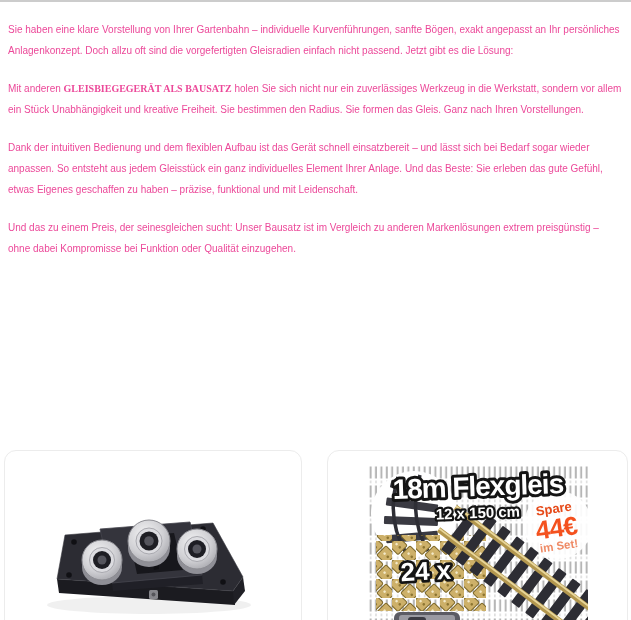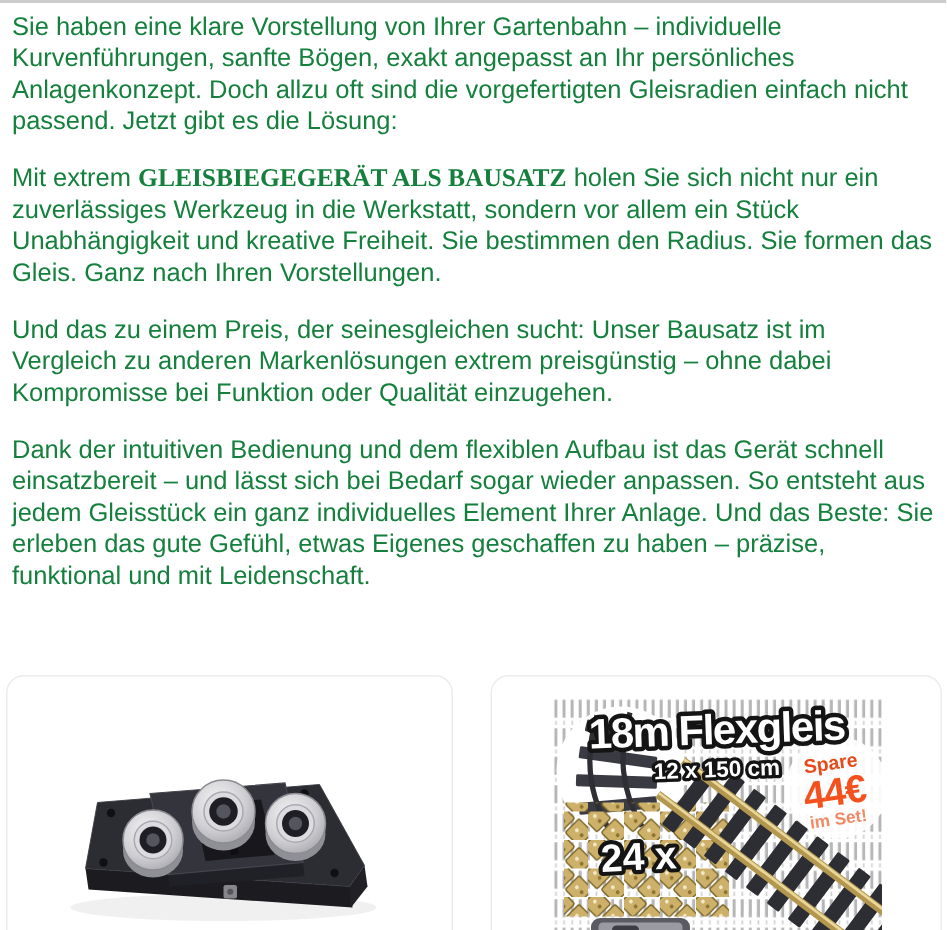--- a/index.html
+++ b/index.html
@@ -4,22 +4,22 @@
 <style>
   html,body{margin:0;padding:0;}
   body{
     width:631px;height:620px;overflow:hidden;position:relative;
     background:#ffffff;
     font-family:"Liberation Sans",sans-serif;
     -webkit-font-smoothing:antialiased;
   }
   .top-divider{position:absolute;left:0;top:0;width:631px;height:2px;background:#cccccc;}
   .content{
-    position:absolute;left:0;top:4px;width:615px;padding:3px 8px 0 8px;
-    color:#15803d;font-size:17px;line-height:21px;
+    position:absolute;left:0;top:16px;width:615px;padding:3px 8px 0 8px;
+    color:#ec4899;font-size:10px;line-height:21px;
   }
   .content p{margin:0 0 17px 0;}
   .content strong{font-weight:700;font-family:Liberation Serif, serif;}
   .gallery-card{
     position:absolute;top:450px;height:240px;background:#ffffff;
     border:1px solid #ececec;border-radius:12px;box-sizing:border-box;
   }
   .card-left{left:4px;width:298px;}
   .card-right{left:327px;width:301px;}
   .card-left svg{position:absolute;left:22px;top:28px;}
@@ -33,23 +33,23 @@
   .badge-amount{font-size:26px;letter-spacing:-0.5px;}
   .badge-note{font-size:11.5px;}
 </style>
 </head>
 <body>
 
 <div class="top-divider"></div>
 
 <div class="content">
   <p>Sie haben eine klare Vorstellung von Ihrer Gartenbahn – individuelle Kurvenführungen, sanfte Bögen, exakt angepasst an Ihr persönliches Anlagenkonzept. Doch allzu oft sind die vorgefertigten Gleisradien einfach nicht passend. Jetzt gibt es die Lösung:</p>
-  <p><span>Mit extrem </span><strong>GLEISBIEGEGERÄT ALS BAUSATZ</strong><span> holen Sie sich nicht nur ein zuverlässiges Werkzeug in die Werkstatt, sondern vor allem ein Stück Unabhängigkeit und kreative Freiheit. Sie bestimmen den Radius. Sie formen das Gleis. Ganz nach Ihren Vorstellungen.</span></p>
+  <p><span>Mit anderen </span><strong>GLEISBIEGEGERÄT ALS BAUSATZ</strong><span> holen Sie sich nicht nur ein zuverlässiges Werkzeug in die Werkstatt, sondern vor allem ein Stück Unabhängigkeit und kreative Freiheit. Sie bestimmen den Radius. Sie formen das Gleis. Ganz nach Ihren Vorstellungen.</span></p>
+  <p>Dank der intuitiven Bedienung und dem flexiblen Aufbau ist das Gerät schnell einsatzbereit – und lässt sich bei Bedarf sogar wieder anpassen. So entsteht aus jedem Gleisstück ein ganz individuelles Element Ihrer Anlage. Und das Beste: Sie erleben das gute Gefühl, etwas Eigenes geschaffen zu haben – präzise, funktional und mit Leidenschaft.</p>
   <p>Und das zu einem Preis, der seinesgleichen sucht: Unser Bausatz ist im Vergleich zu anderen Markenlösungen extrem preisgünstig – ohne dabei Kompromisse bei Funktion oder Qualität einzugehen.</p>
-  <p>Dank der intuitiven Bedienung und dem flexiblen Aufbau ist das Gerät schnell einsatzbereit – und lässt sich bei Bedarf sogar wieder anpassen. So entsteht aus jedem Gleisstück ein ganz individuelles Element Ihrer Anlage. Und das Beste: Sie erleben das gute Gefühl, etwas Eigenes geschaffen zu haben – präzise, funktional und mit Leidenschaft.</p>
 </div>
 
 <div>
 
   <figure class="gallery-card card-left" style="margin:0;">
     <svg width="250" height="145" viewBox="0 0 250 145">
       <defs>
         <radialGradient id="metal" cx="40%" cy="35%" r="75%">
           <stop offset="0%" stop-color="#f4f4f5"></stop>
           <stop offset="60%" stop-color="#cfcfd3"></stop>

